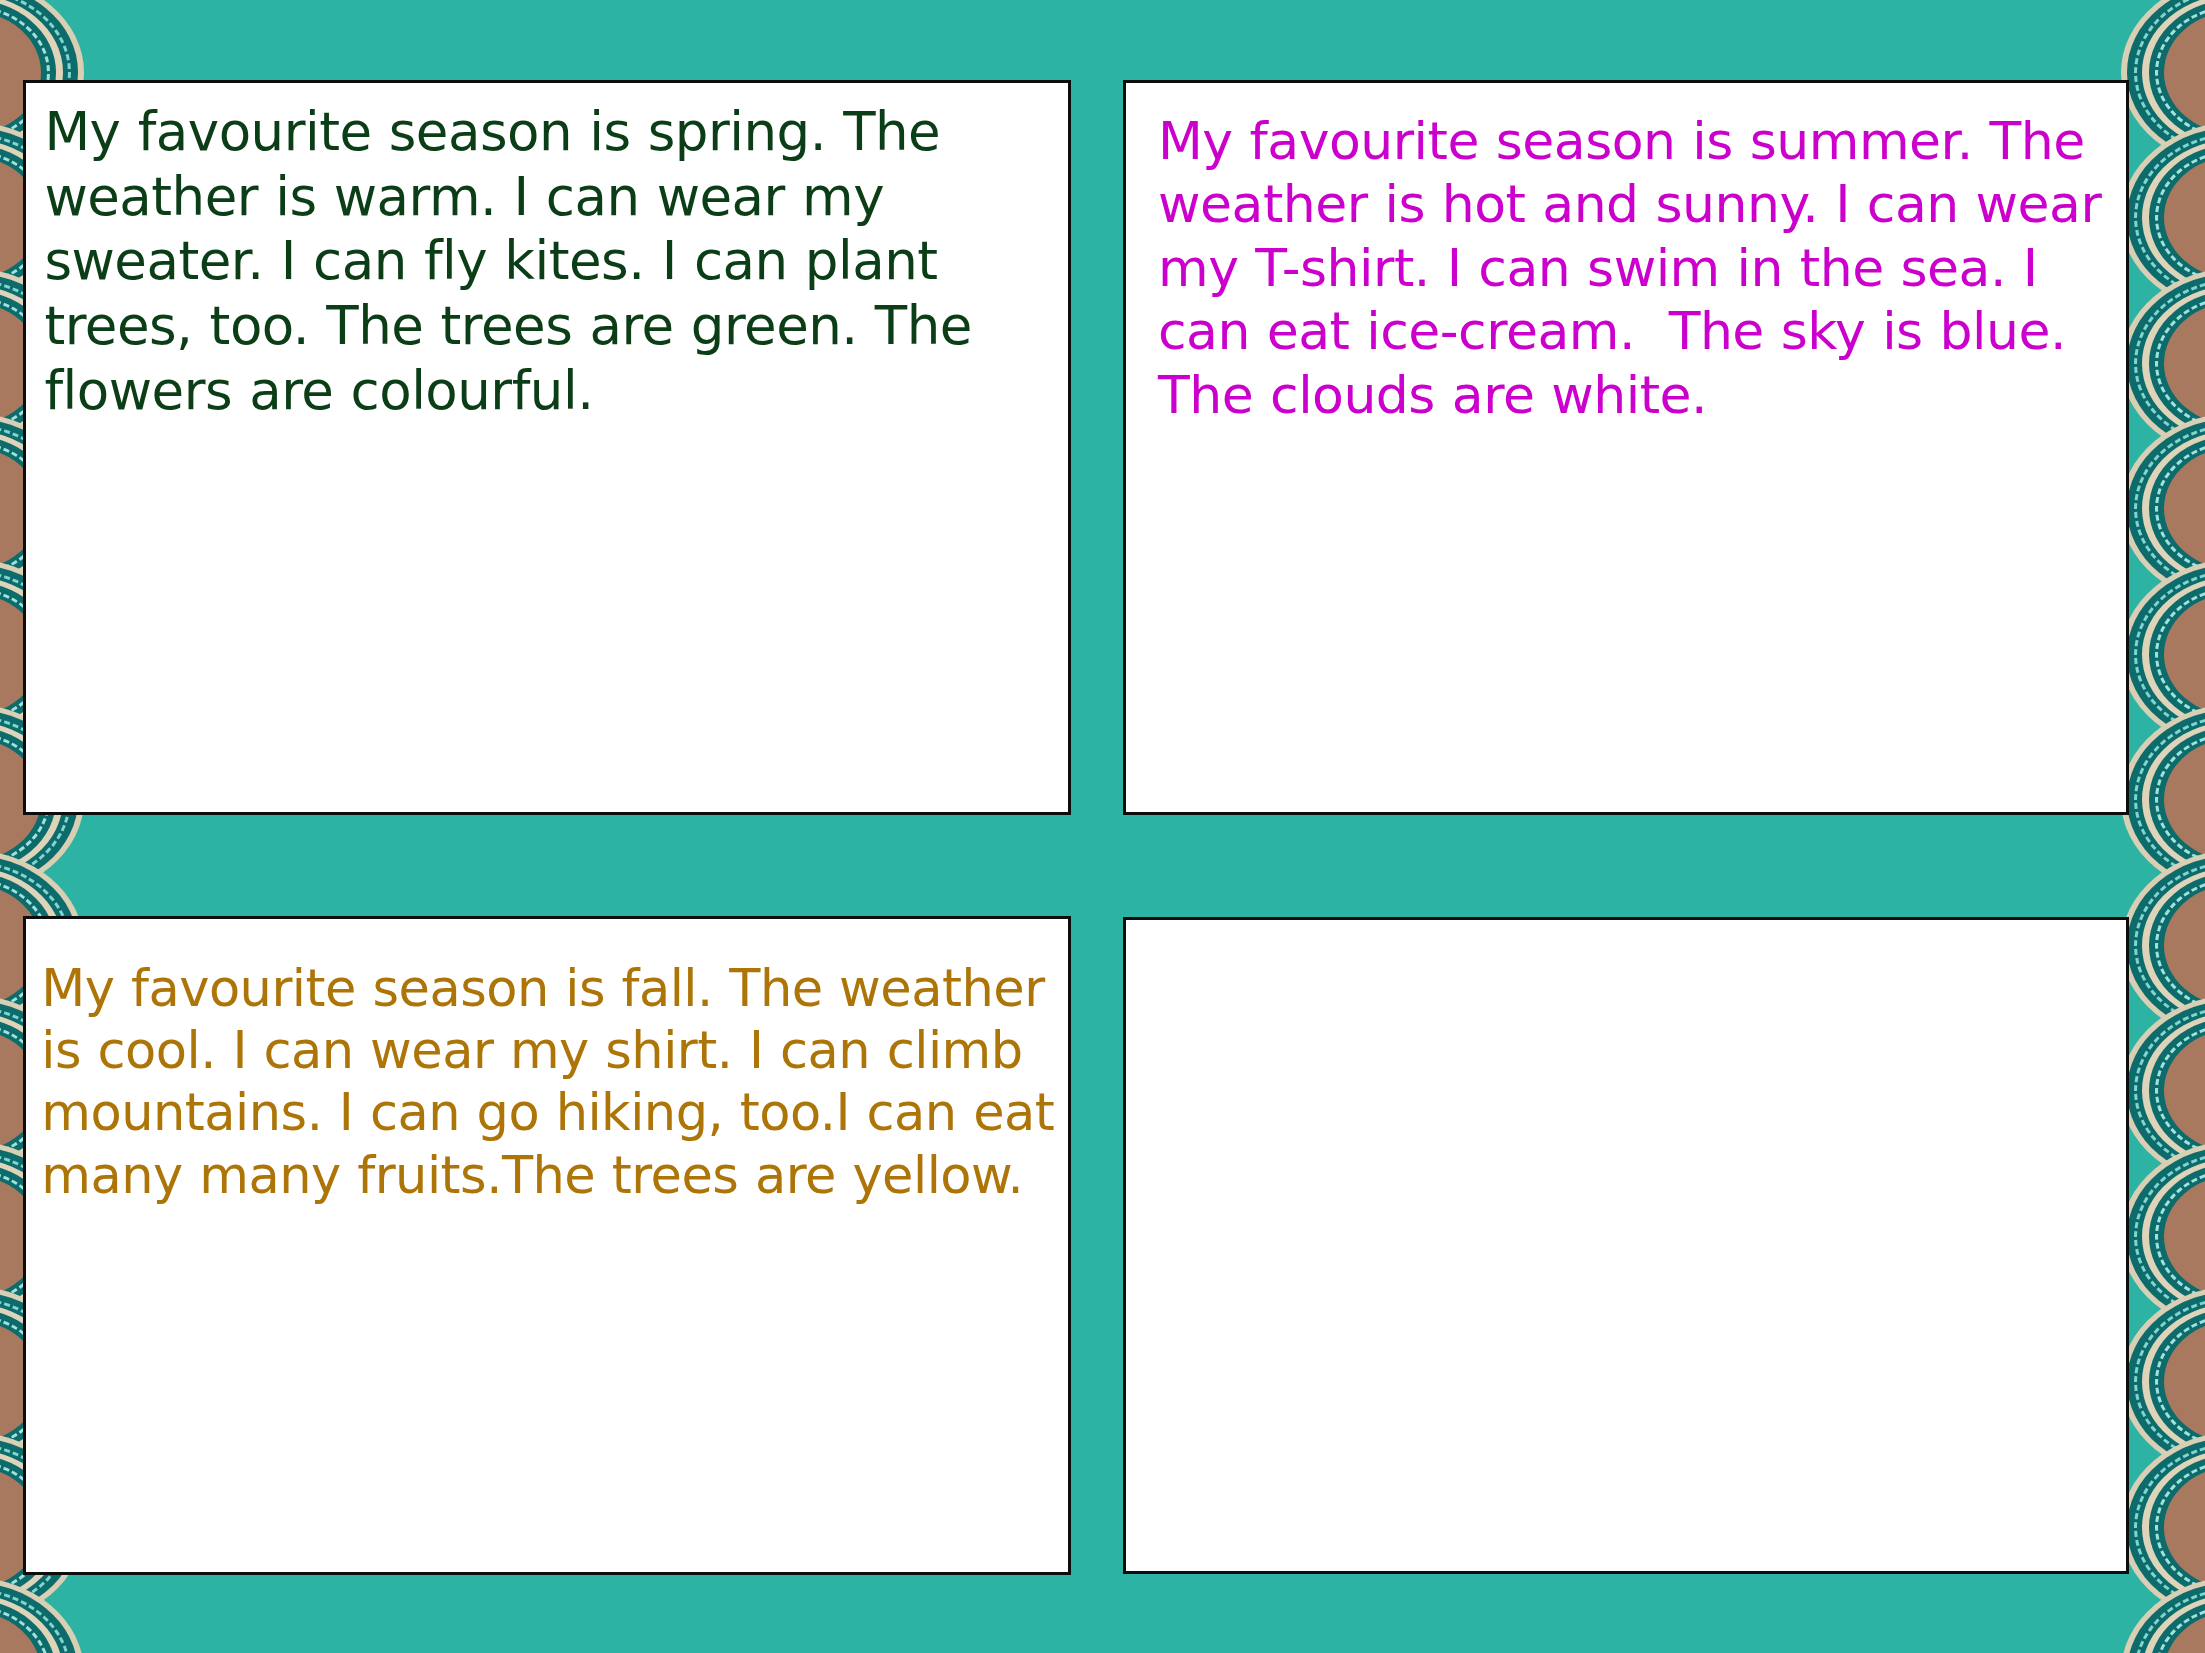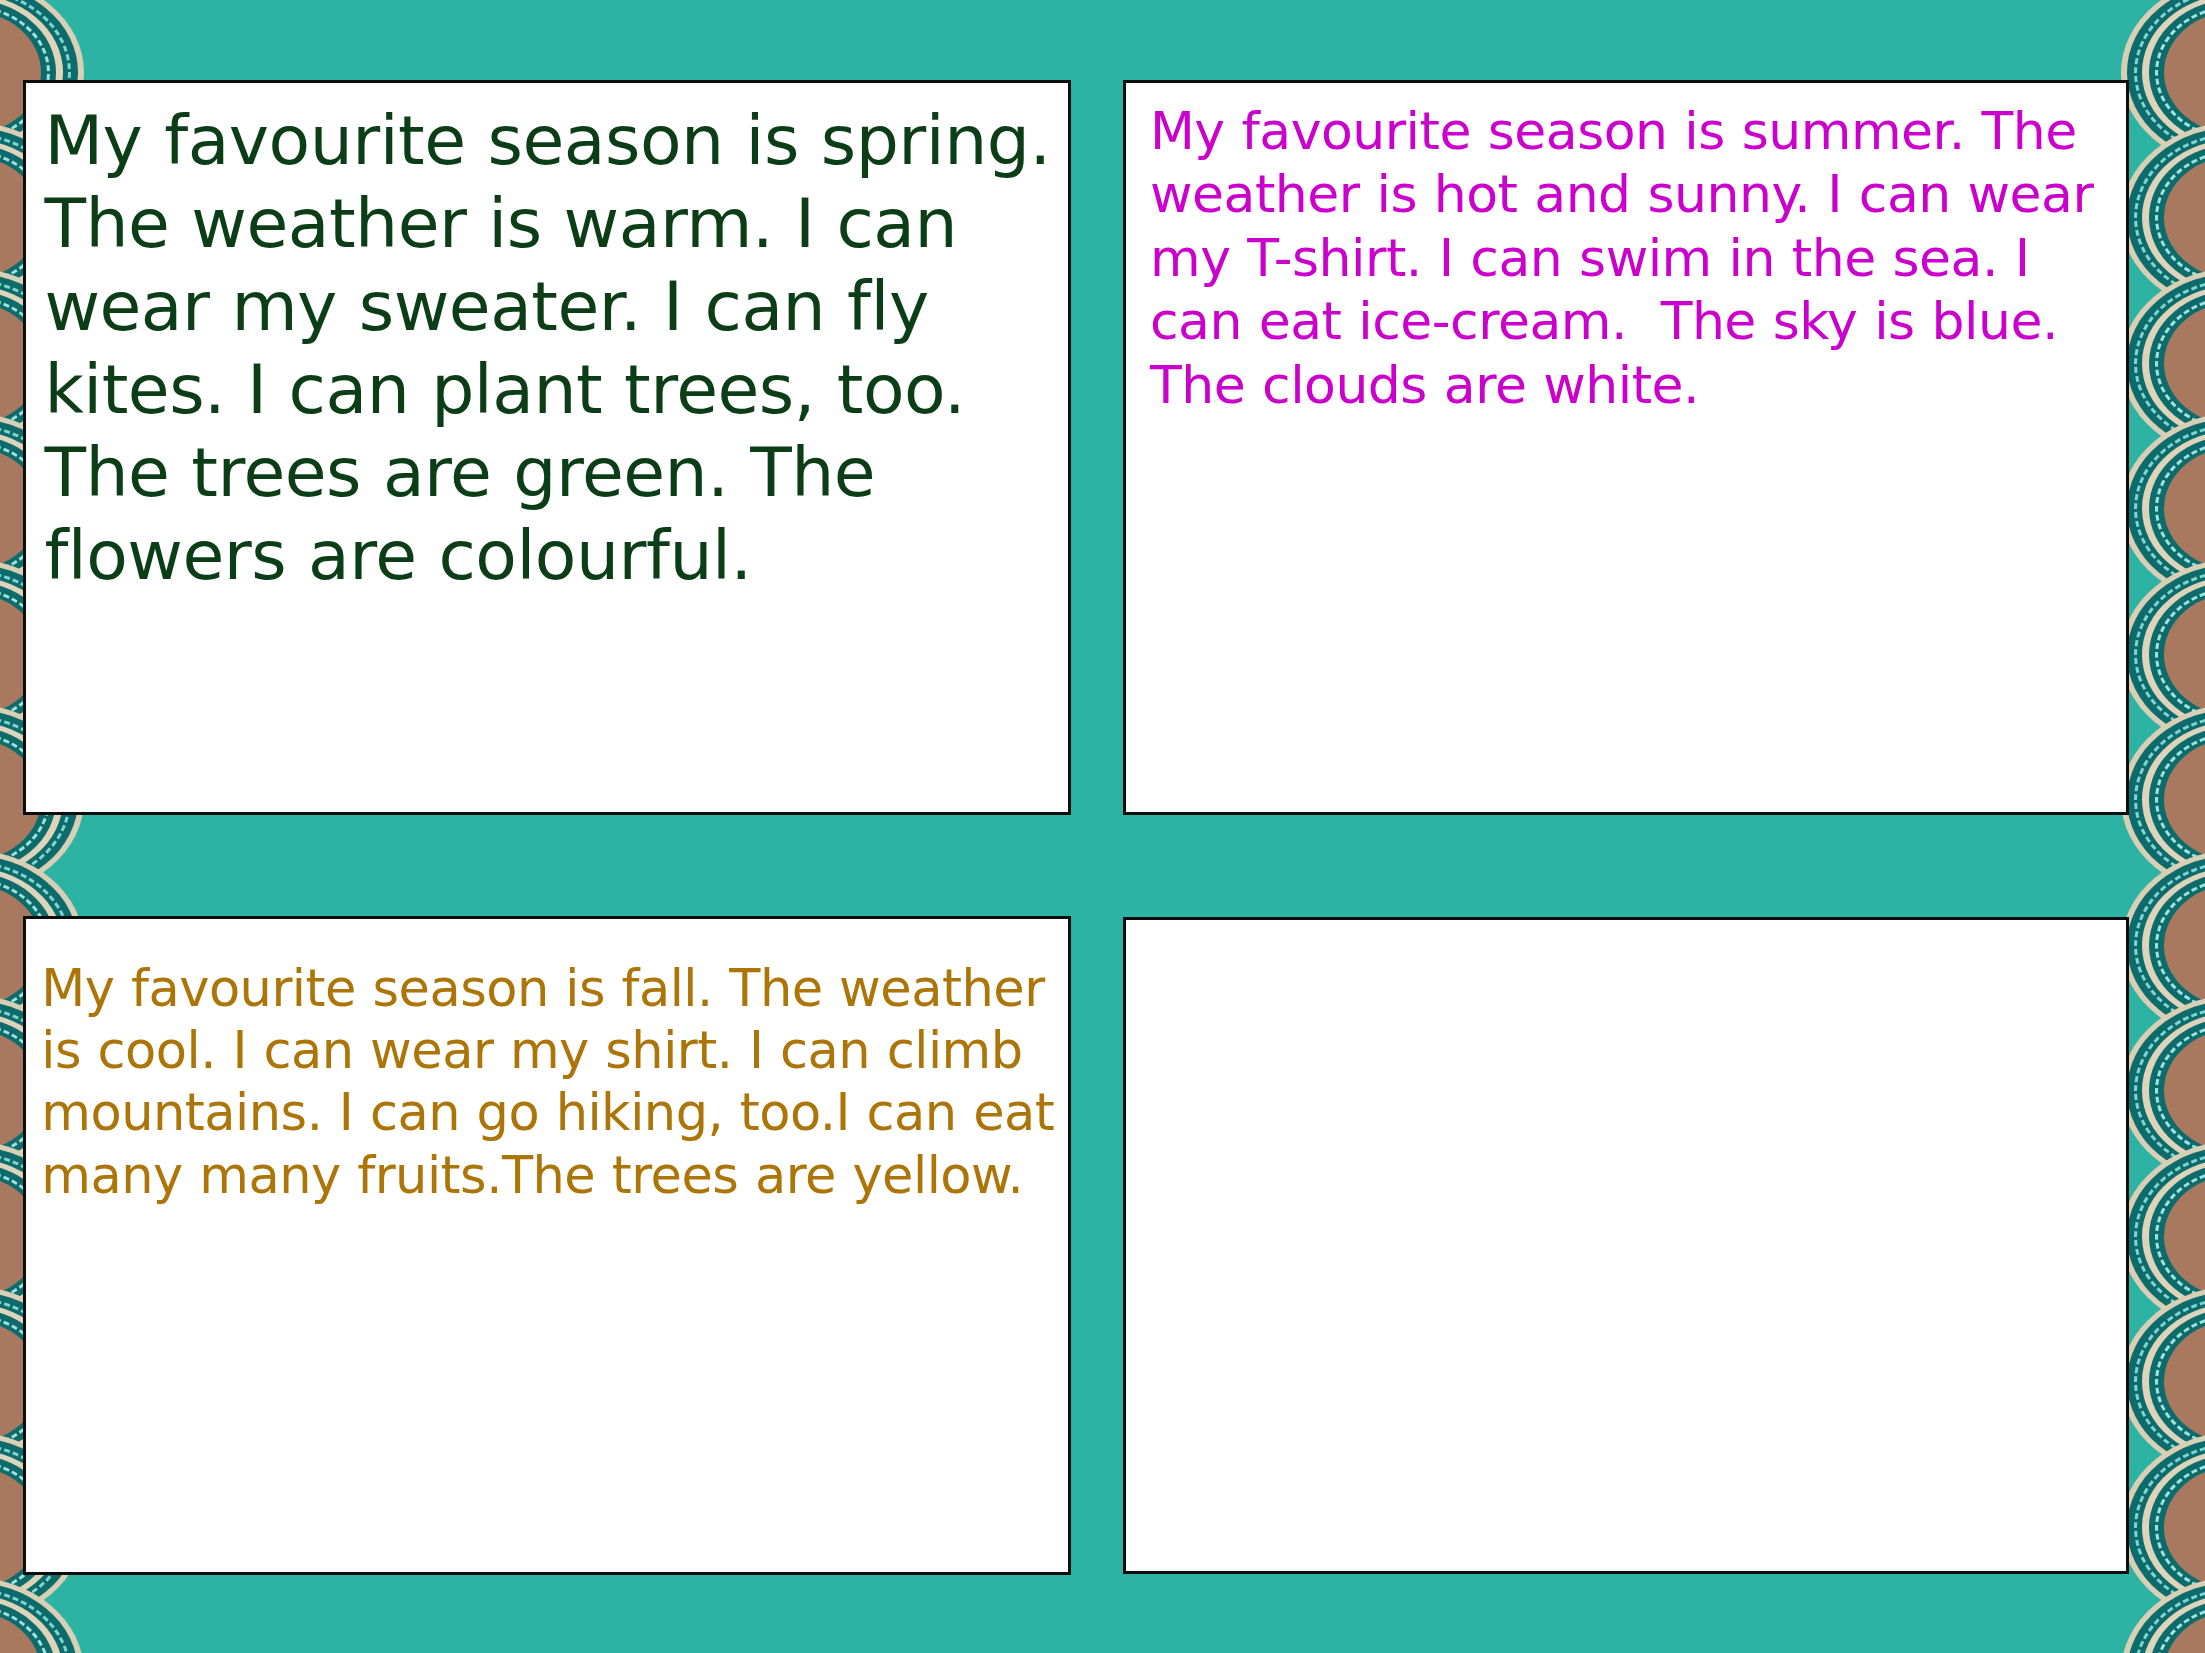--- a/index.html
+++ b/index.html
@@ -87,35 +87,35 @@
   .tbox {
     position: absolute;
     background: #ffffff;
     border: 3.8px solid #0d0d0d;
     box-sizing: border-box;
     overflow: hidden;
   }
   .tbox .para {
     font-family: "DejaVu Sans", sans-serif;
     font-weight: 400;
-    font-size: 68px;
+    font-size: 53px;
     line-height: 1.22;
     letter-spacing: -0.5px;
     word-spacing: 0.8px;
     margin: 0;
     padding: 17px 12.3px 7.7px 18.4px;
     white-space: pre-wrap;
   }
 
   #box-spring  { left: 23px;   top: 80px;  width: 1048px; height: 735px; }
   #box-summer  { left: 1123px; top: 80px;  width: 1006px; height: 735px; }
   #box-fall    { left: 23px;   top: 916px; width: 1048px; height: 659px; }
   #box-empty   { left: 1123px; top: 917px; width: 1006px; height: 657px; }
 
-  #box-summer .para { font-size: 52px; padding-left: 24px; }
+  #box-summer .para { font-size: 52px; padding-left: 32px; margin-top: 10px; }
   #box-fall   .para { font-size: 51px; padding-left: 15.3px; padding-top: 20px; }
 </style>
 </head>
 <body>
 
 <div id="slide" style="background: rgb(45, 179, 163);">
 
   <div class="edge-band left">
     <div class="ornament" style="top:-77px">
         <span class="ring r-outer"></span>

